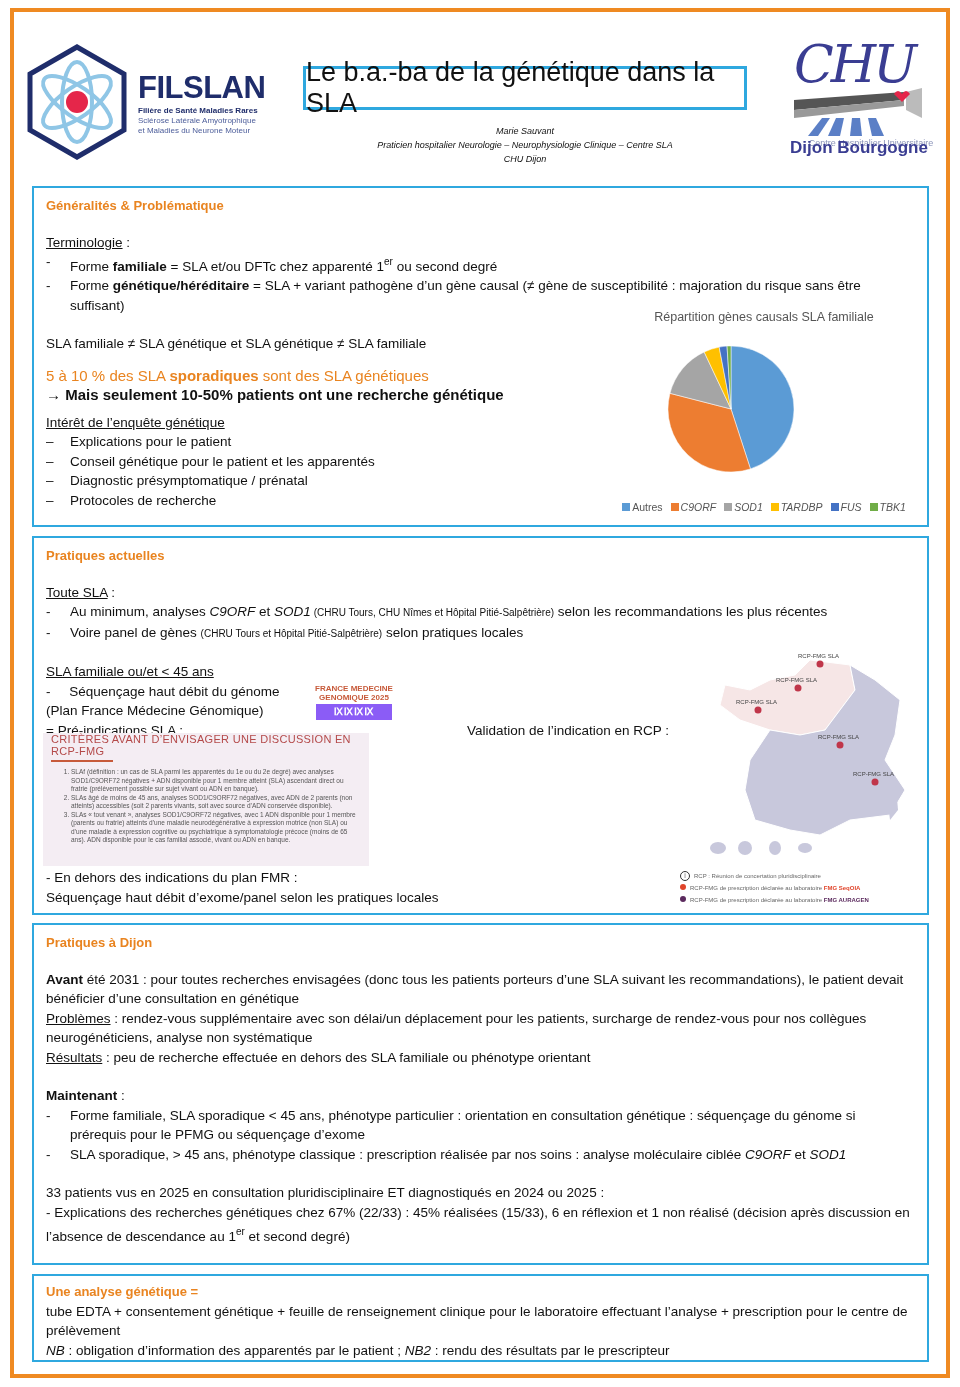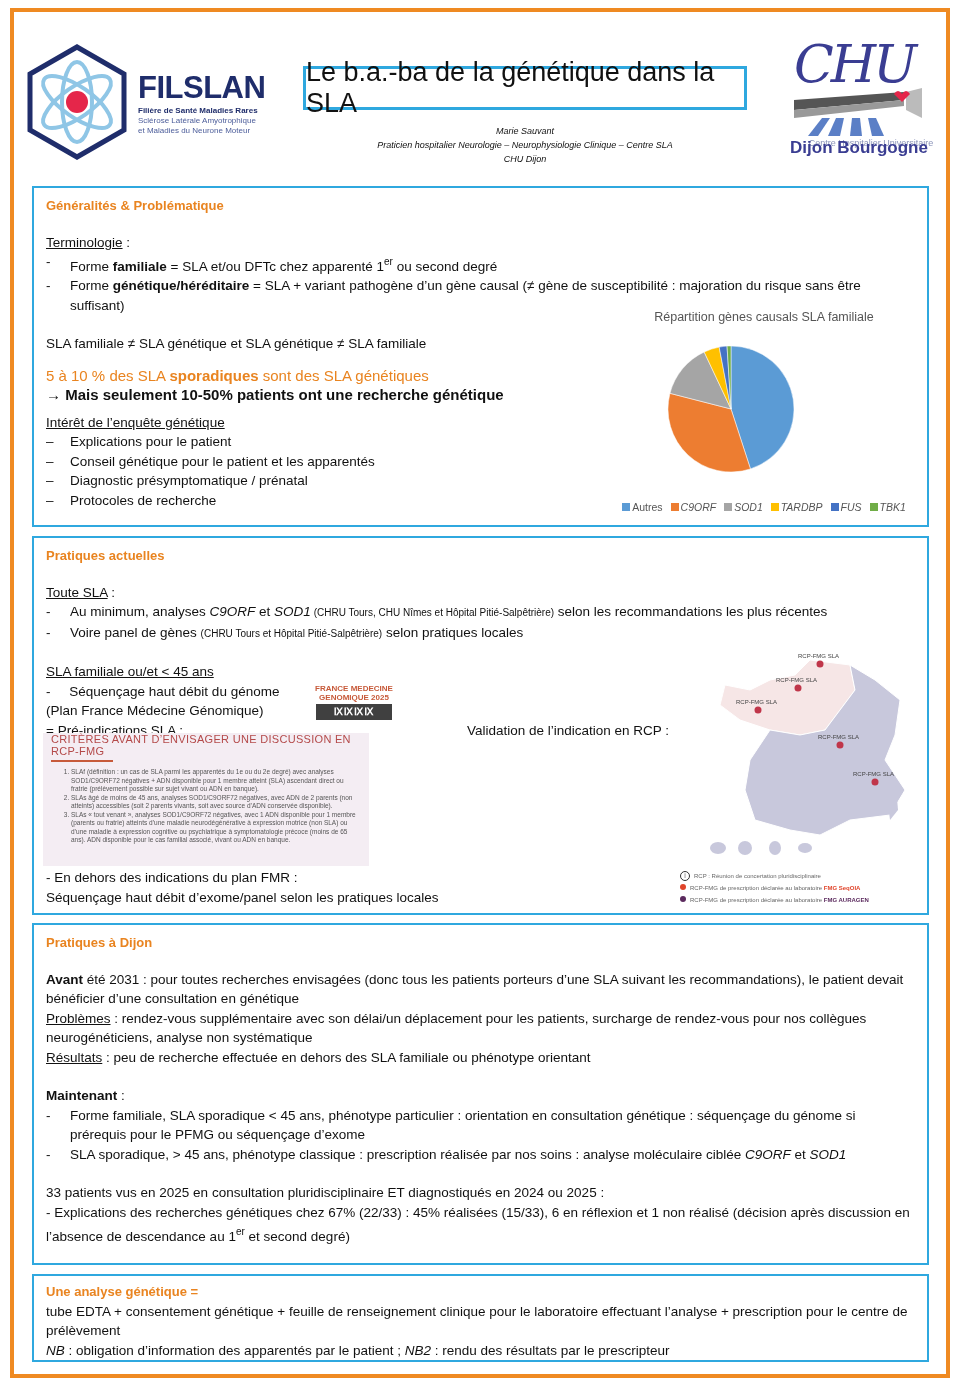--- a/index.html
+++ b/index.html
@@ -25,21 +25,21 @@
   .orange { color: #e98420; }
   .big { font-size: 15px; }
   .b { font-weight: bold; }
   .i { font-style: italic; }
   .pie-wrap { position: absolute; left: 570px; top: 116px; width: 320px; height: 220px; }
   .pie-title { position: absolute; left: 0; top: 4px; width: 320px; text-align: center; font-size: 12.5px; color: #555; }
   .pie-svg { position: absolute; left: 62px; top: 40px; }
   .legend { position: absolute; left: 0; top: 194px; width: 320px; display: flex; justify-content: center; gap: 8px; font-size: 10.5px; color: #555; }
   .legend span.sw { display: inline-block; width: 8px; height: 8px; margin-right: 2px; }
   .fmg { position: absolute; left: 315px; top: 684px; width: 78px; height: 40px; text-align: center; font-size: 8px; font-weight: bold; color: #c75a3a; line-height: 9px; }
-  .fmg .dna { margin: 2px auto 0; width: 76px; height: 16px; background: #404040; color: #fff; font-size: 10px; line-height: 16px; letter-spacing: 1px; }
+  .fmg .dna { margin: 2px auto 0; width: 76px; height: 16px; background: #8b5cf6; color: #fff; font-size: 10px; line-height: 16px; letter-spacing: 1px; }
   .criteria { position: absolute; left: 43px; top: 733px; width: 326px; height: 133px; background: #f4edf3; padding: 0 8px; }
   .criteria .ct { font-size: 11px; color: #b44a4a; letter-spacing: 0.3px; }
   .criteria .line { width: 62px; height: 2px; background: #c75a3a; margin: 3px 0 6px; }
   .criteria ol { font-size: 6.5px; line-height: 8.5px; color: #555; padding-left: 20px; }
   .map { position: absolute; left: 700px; top: 650px; width: 220px; height: 210px; }
   .map-legend { position: absolute; left: 680px; top: 870px; width: 210px; font-size: 6px; line-height: 12px; color: #666; }
   .map-legend .dot { display: inline-block; width: 6px; height: 6px; border-radius: 50%; margin-right: 4px; }
 </style>
 </head>
 <body>

